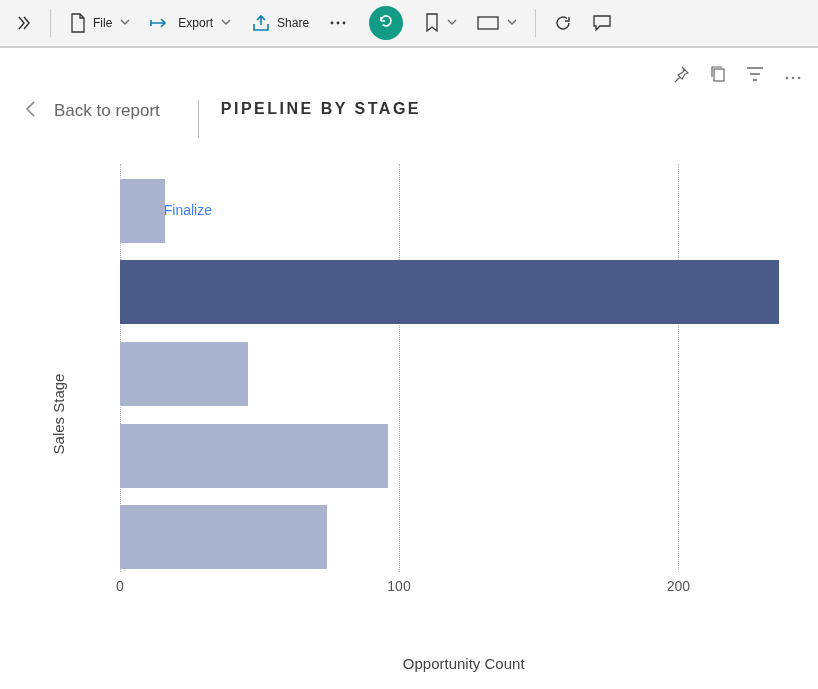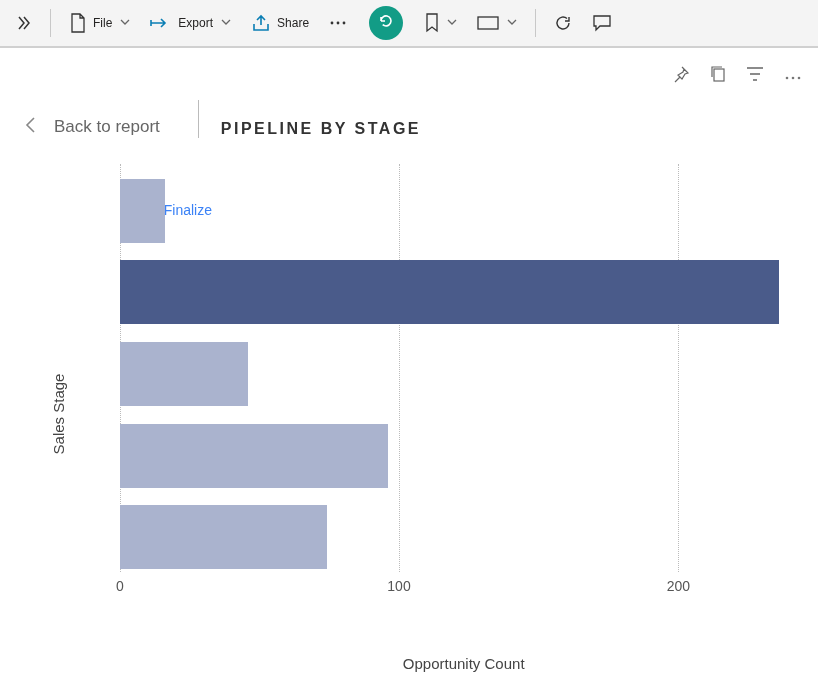--- a/index.html
+++ b/index.html
@@ -44,21 +44,21 @@
   }
   .chevron-sm { color:#666; font-size:11px; margin-left:2px;}
   .visual-header {
     display:flex; justify-content:flex-end; align-items:center;
     padding: 12px 16px 0 0;
     gap: 20px;
     height: 44px;
   }
   .vh-icon { color:#666; cursor:pointer; }
   .title-row {
-    display:flex; align-items:flex-end;
+    display:flex; align-items:flex-start;
     padding: 8px 24px 16px 24px;
     gap: 20px;
   }
   .back-block { display:flex; align-items:center; gap:16px;}
   .back-chevron { color:#888; }
   .back-text { font-size:17px; color:#666; }
   .title-sep {
     width:1px; height:38px; background:#bbb;
     margin-left: 18px;
   }

